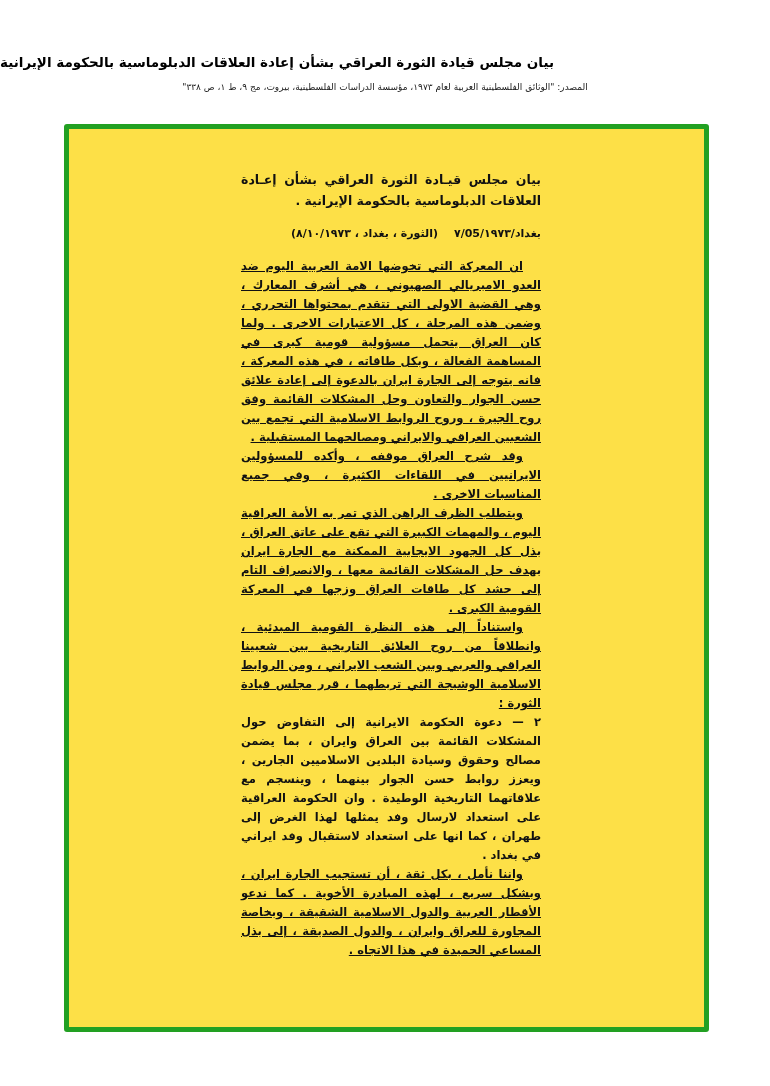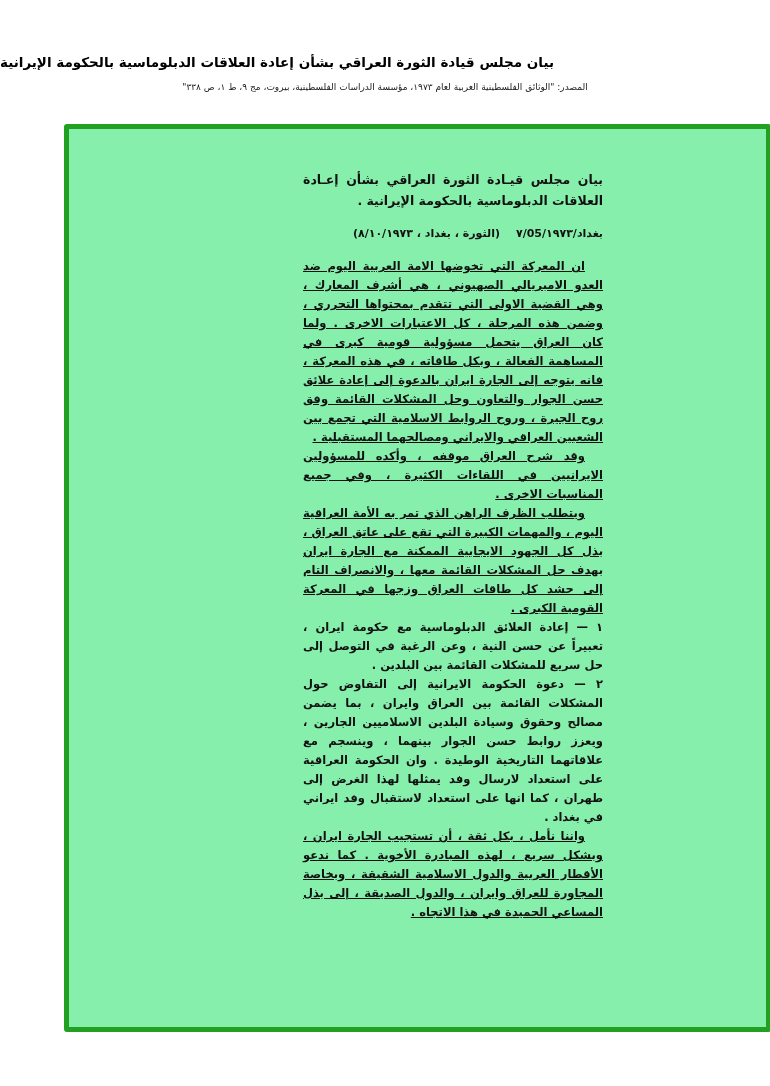--- a/index.html
+++ b/index.html
@@ -25,24 +25,24 @@
     top: 82px; left: 0;
     width: 770px;
     text-align: center;
     direction: rtl;
     font-size: 9px;
     color: #1a1a1a;
   }
   .doc-frame {
     position: absolute;
     left: 64px; top: 124px;
-    width: 707px; height: 908px;
+    width: 645px; height: 908px;
     border: 5px solid #22a022;
     border-radius: 3px;
-    background: #86efac;
+    background: #fde047;
   }
   .doc-content {
     position: absolute;
     right: 163px; top: 40px;
     width: 300px;
     direction: rtl;
     font-size: 11.5px;
     line-height: 19px;
     font-weight: bold;
     color: #111;
@@ -87,21 +87,21 @@
 
       <div class="date-line">
         <span>بغداد/٧/05/١٩٧٣</span>
         <span>(الثورة ، بغداد ، ٨/١٠/١٩٧٣)</span>
       </div>
 
       <div class="paras">
           <p class="para indent">ان المعركة التي تخوضها الامة العربية اليوم ضد العدو الامبريالي الصهيوني ، هي أشرف المعارك ، وهي القضية الاولى التي تتقدم بمحتواها التحرري ، وضمن هذه المرحلة ، كل الاعتبارات الاخرى . ولما كان العراق يتحمل مسؤولية قومية كبرى في المساهمة الفعالة ، وبكل طاقاته ، في هذه المعركة ، فانه يتوجه إلى الجارة ايران بالدعوة إلى إعادة علائق حسن الجوار والتعاون وحل المشكلات القائمة وفق روح الجيرة ، وروح الروابط الاسلامية التي تجمع بين الشعبين العراقي والايراني ومصالحهما المستقبلية .</p>
           <p class="para indent">وقد شرح العراق موقفه ، وأكده للمسؤولين الايرانيين في اللقاءات الكثيرة ، وفي جميع المناسبات الاخرى .</p>
           <p class="para indent">ويتطلب الظرف الراهن الذي تمر به الأمة العراقية اليوم ، والمهمات الكبيرة التي تقع على عاتق العراق ، بذل كل الجهود الايجابية الممكنة مع الجارة ايران بهدف حل المشكلات القائمة معها ، والانصراف التام إلى حشد كل طاقات العراق وزجها في المعركة القومية الكبرى .</p>
-          <p class="para">١ — إعادة العلائق الدبلوماسية مع حكومة ايران ، تعبيراً عن حسن النية ، وعن الرغبة في التوصل إلى حل سريع للمشكلات القائمة بين البلدين .</p>
+          <p class="para indent">واستناداً إلى هذه النظرة القومية المبدئية ، وانطلاقاً من روح العلائق التاريخية بين شعبينا العراقي والعربي وبين الشعب الايراني ، ومن الروابط الاسلامية الوشيجة التي تربطهما ، قرر مجلس قيادة الثورة :</p>
           <p class="para">٢ — دعوة الحكومة الايرانية إلى التفاوض حول المشكلات القائمة بين العراق وايران ، بما يضمن مصالح وحقوق وسيادة البلدين الاسلاميين الجارين ، ويعزز روابط حسن الجوار بينهما ، وينسجم مع علاقاتهما التاريخية الوطيدة . وان الحكومة العراقية على استعداد لارسال وفد يمثلها لهذا الغرض إلى طهران ، كما انها على استعداد لاستقبال وفد ايراني في بغداد .</p>
           <p class="para indent">واننا نأمل ، بكل ثقة ، أن تستجيب الجارة ايران ، وبشكل سريع ، لهذه المبادرة الأخوية . كما ندعو الأقطار العربية والدول الاسلامية الشقيقة ، وبخاصة المجاورة للعراق وايران ، والدول الصديقة ، إلى بذل المساعي الحميدة في هذا الاتجاه .</p>
         </div>
 
     </div>
   </div>
 
 </div>
 
 </body></html>

